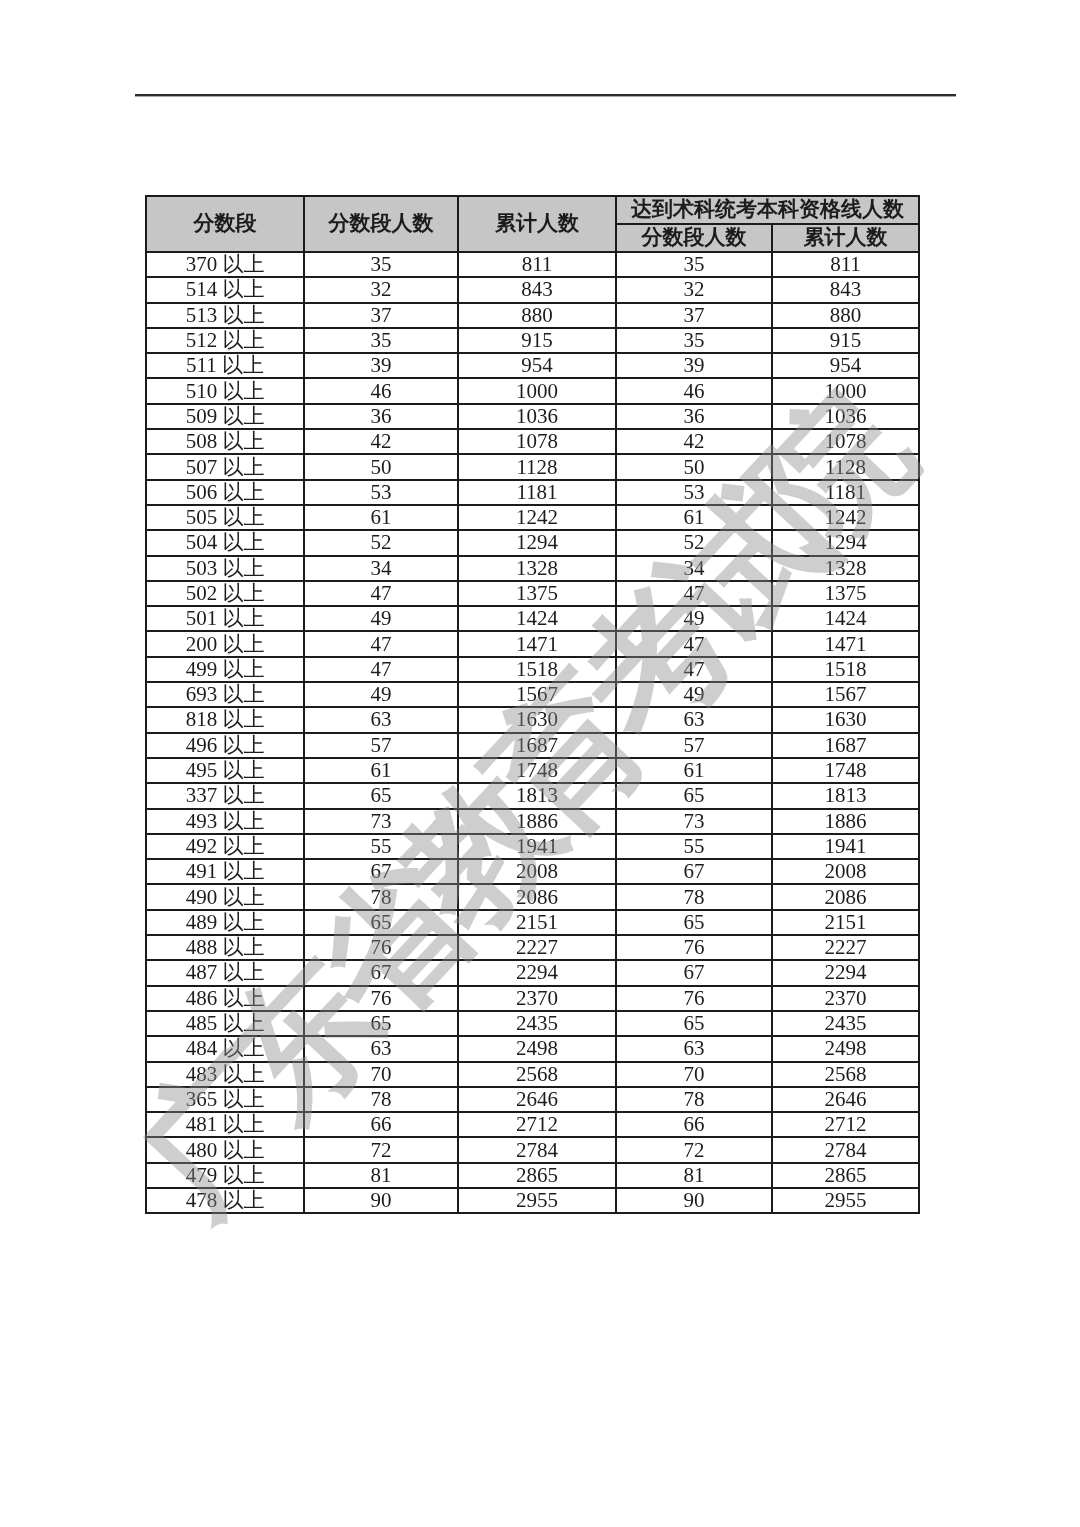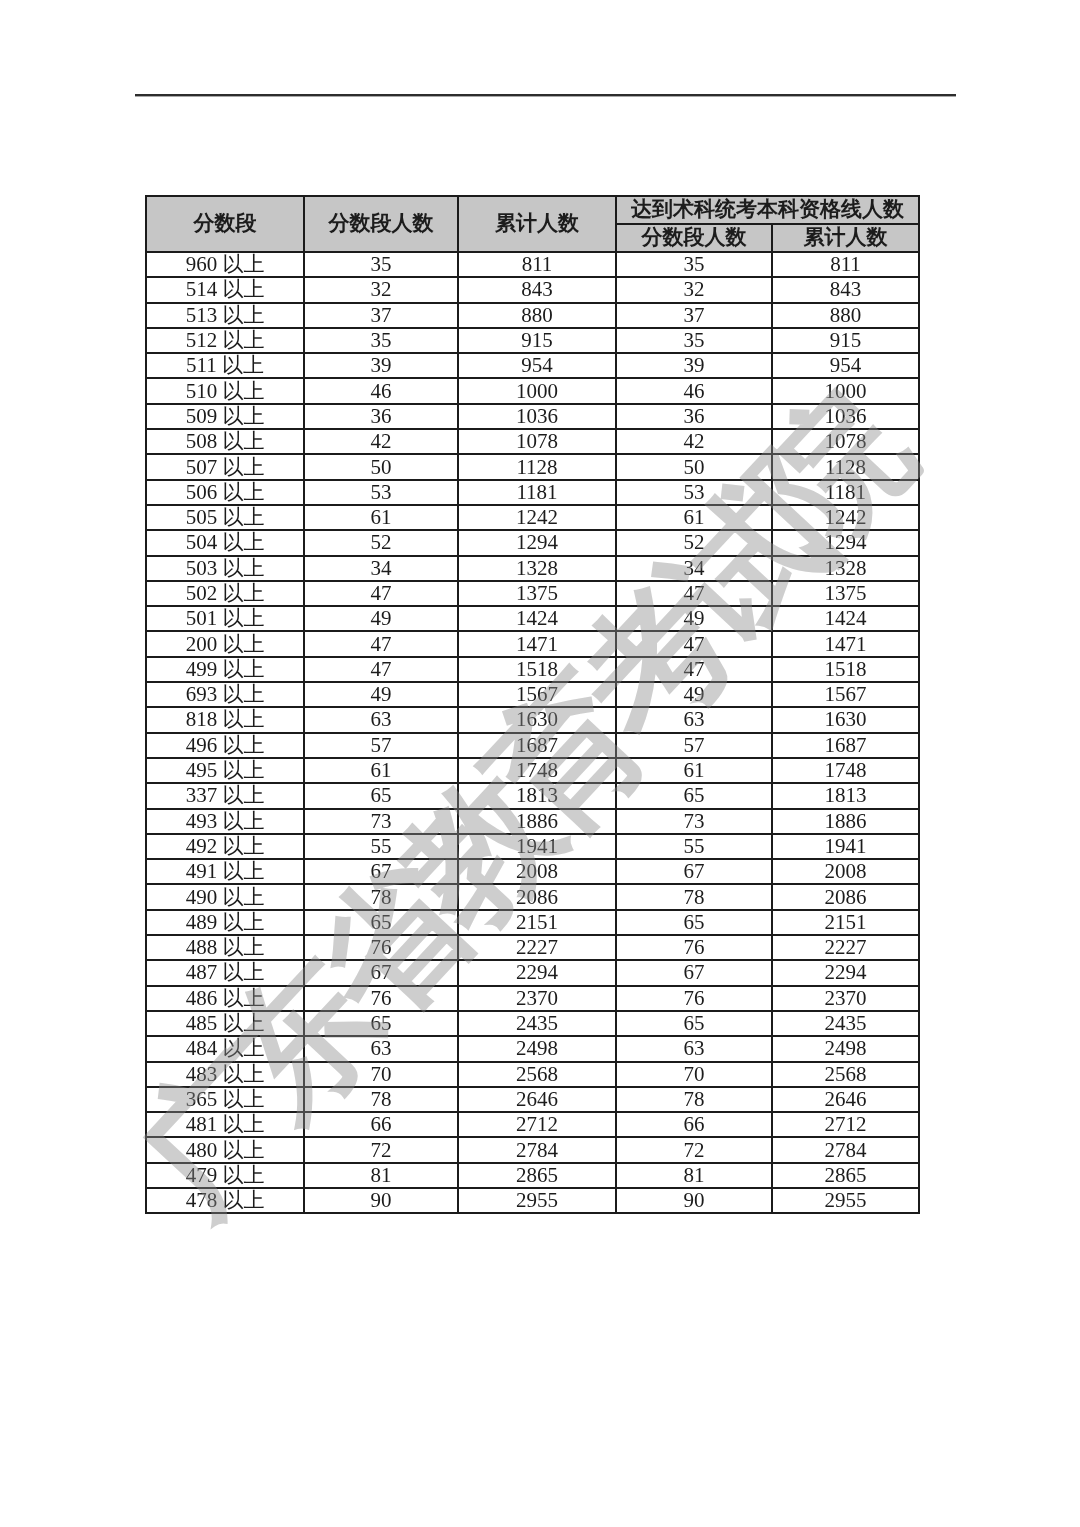--- a/index.html
+++ b/index.html
@@ -97,21 +97,21 @@
         <th rowspan="2">累计人数</th>
         <th colspan="2">达到术科统考本科资格线人数</th>
       </tr>
       <tr>
         <th>分数段人数</th>
         <th>累计人数</th>
       </tr>
     </thead>
     <tbody>
         <tr>
-          <td>960 以上</td>
+          <td>370 以上</td>
           <td>35</td>
           <td>811</td>
           <td>35</td>
           <td>811</td>
         </tr>
         <tr>
           <td>514 以上</td>
           <td>32</td>
           <td>843</td>
           <td>32</td>

